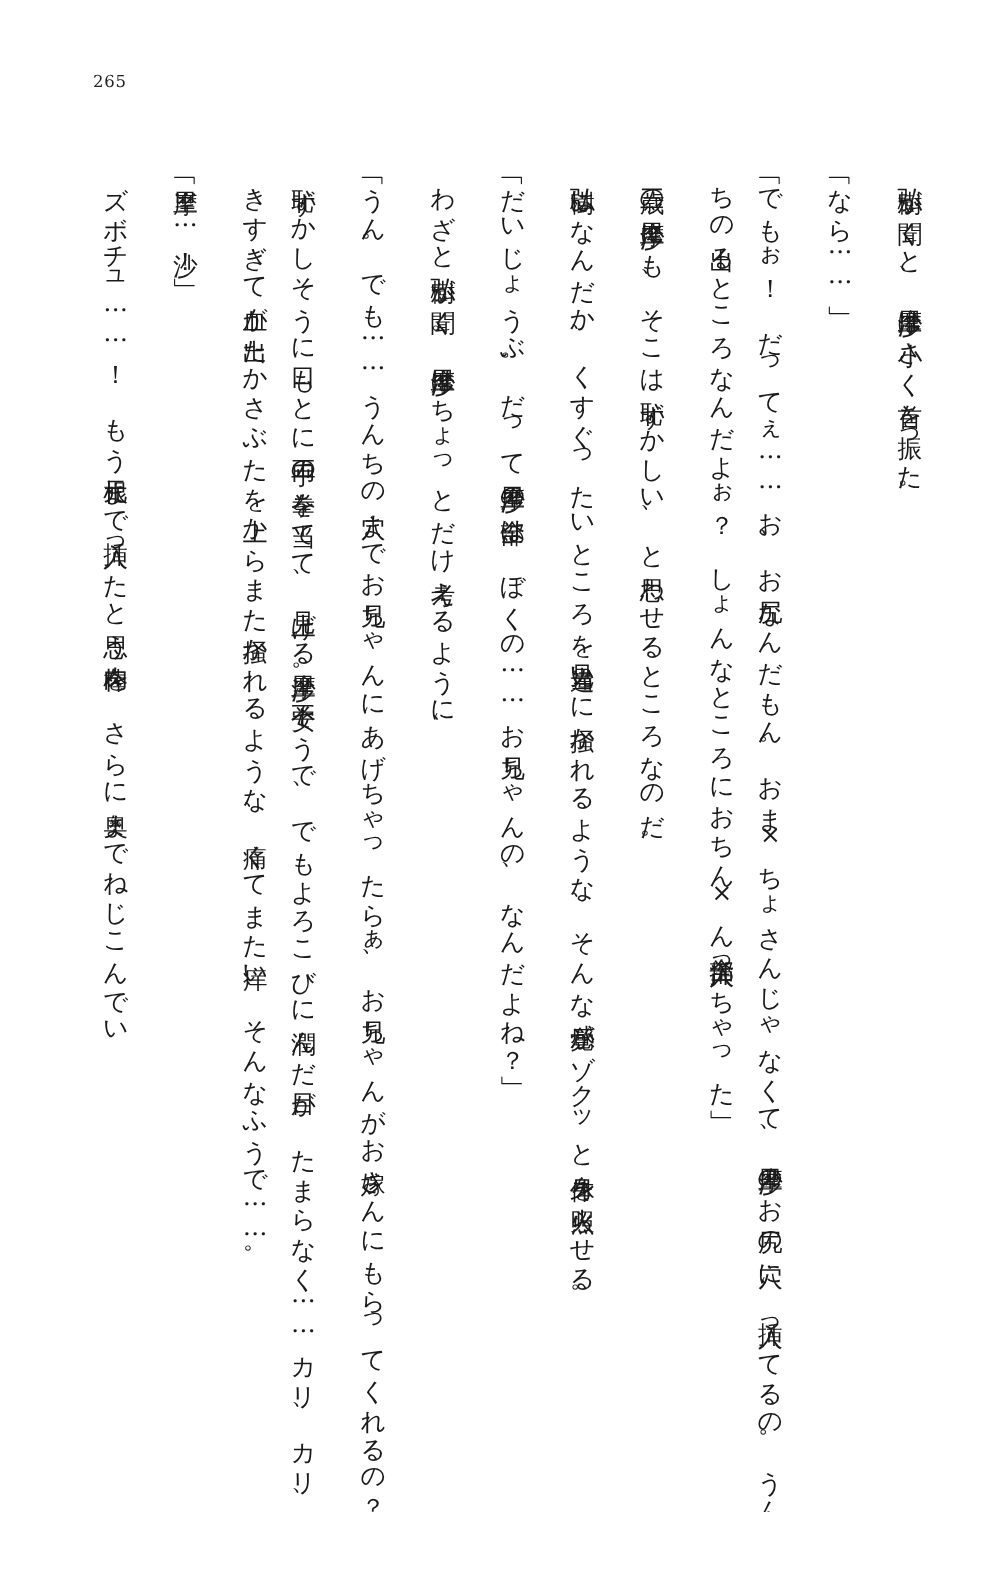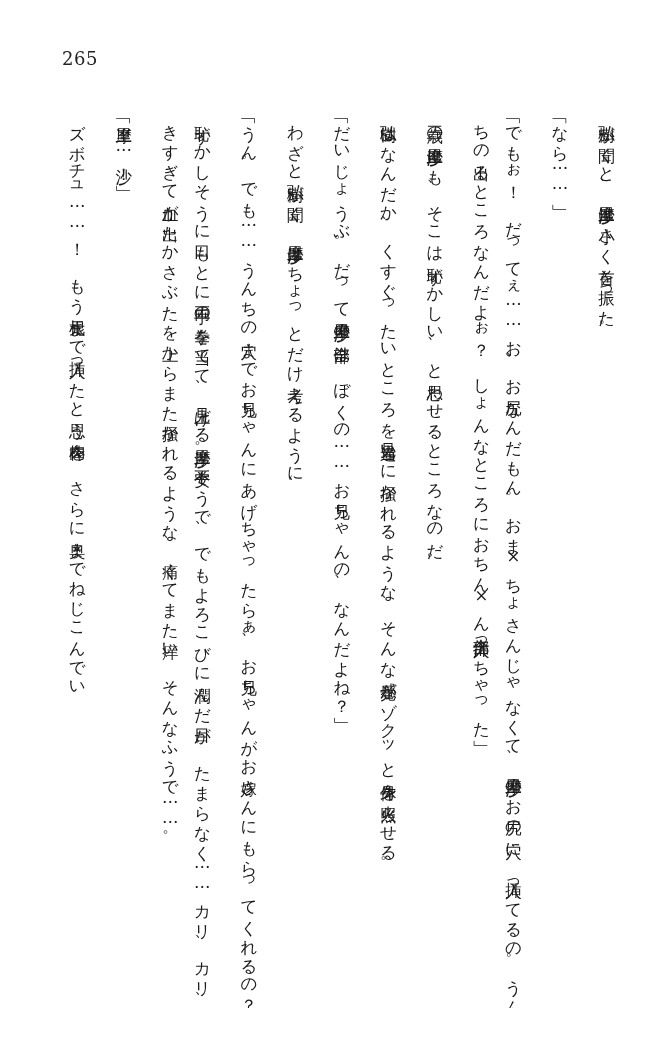--- a/index.html
+++ b/index.html
@@ -18,21 +18,21 @@
     position: relative;
     width: 668px;
     height: 1050px;
     background: #ffffff;
     box-sizing: border-box;
   }
   .page-number {
     position: absolute;
     top: 48px;
     left: 62px;
-    font-size: 18px;
+    font-size: 11px;
     letter-spacing: 0.5px;
     color: #222;
     font-family: "DejaVu Serif", "Liberation Serif", serif;
   }
   .text-body {
     position: absolute;
     top: 96px;
     right: 46px;
     bottom: 42px;
     left: 46px;

